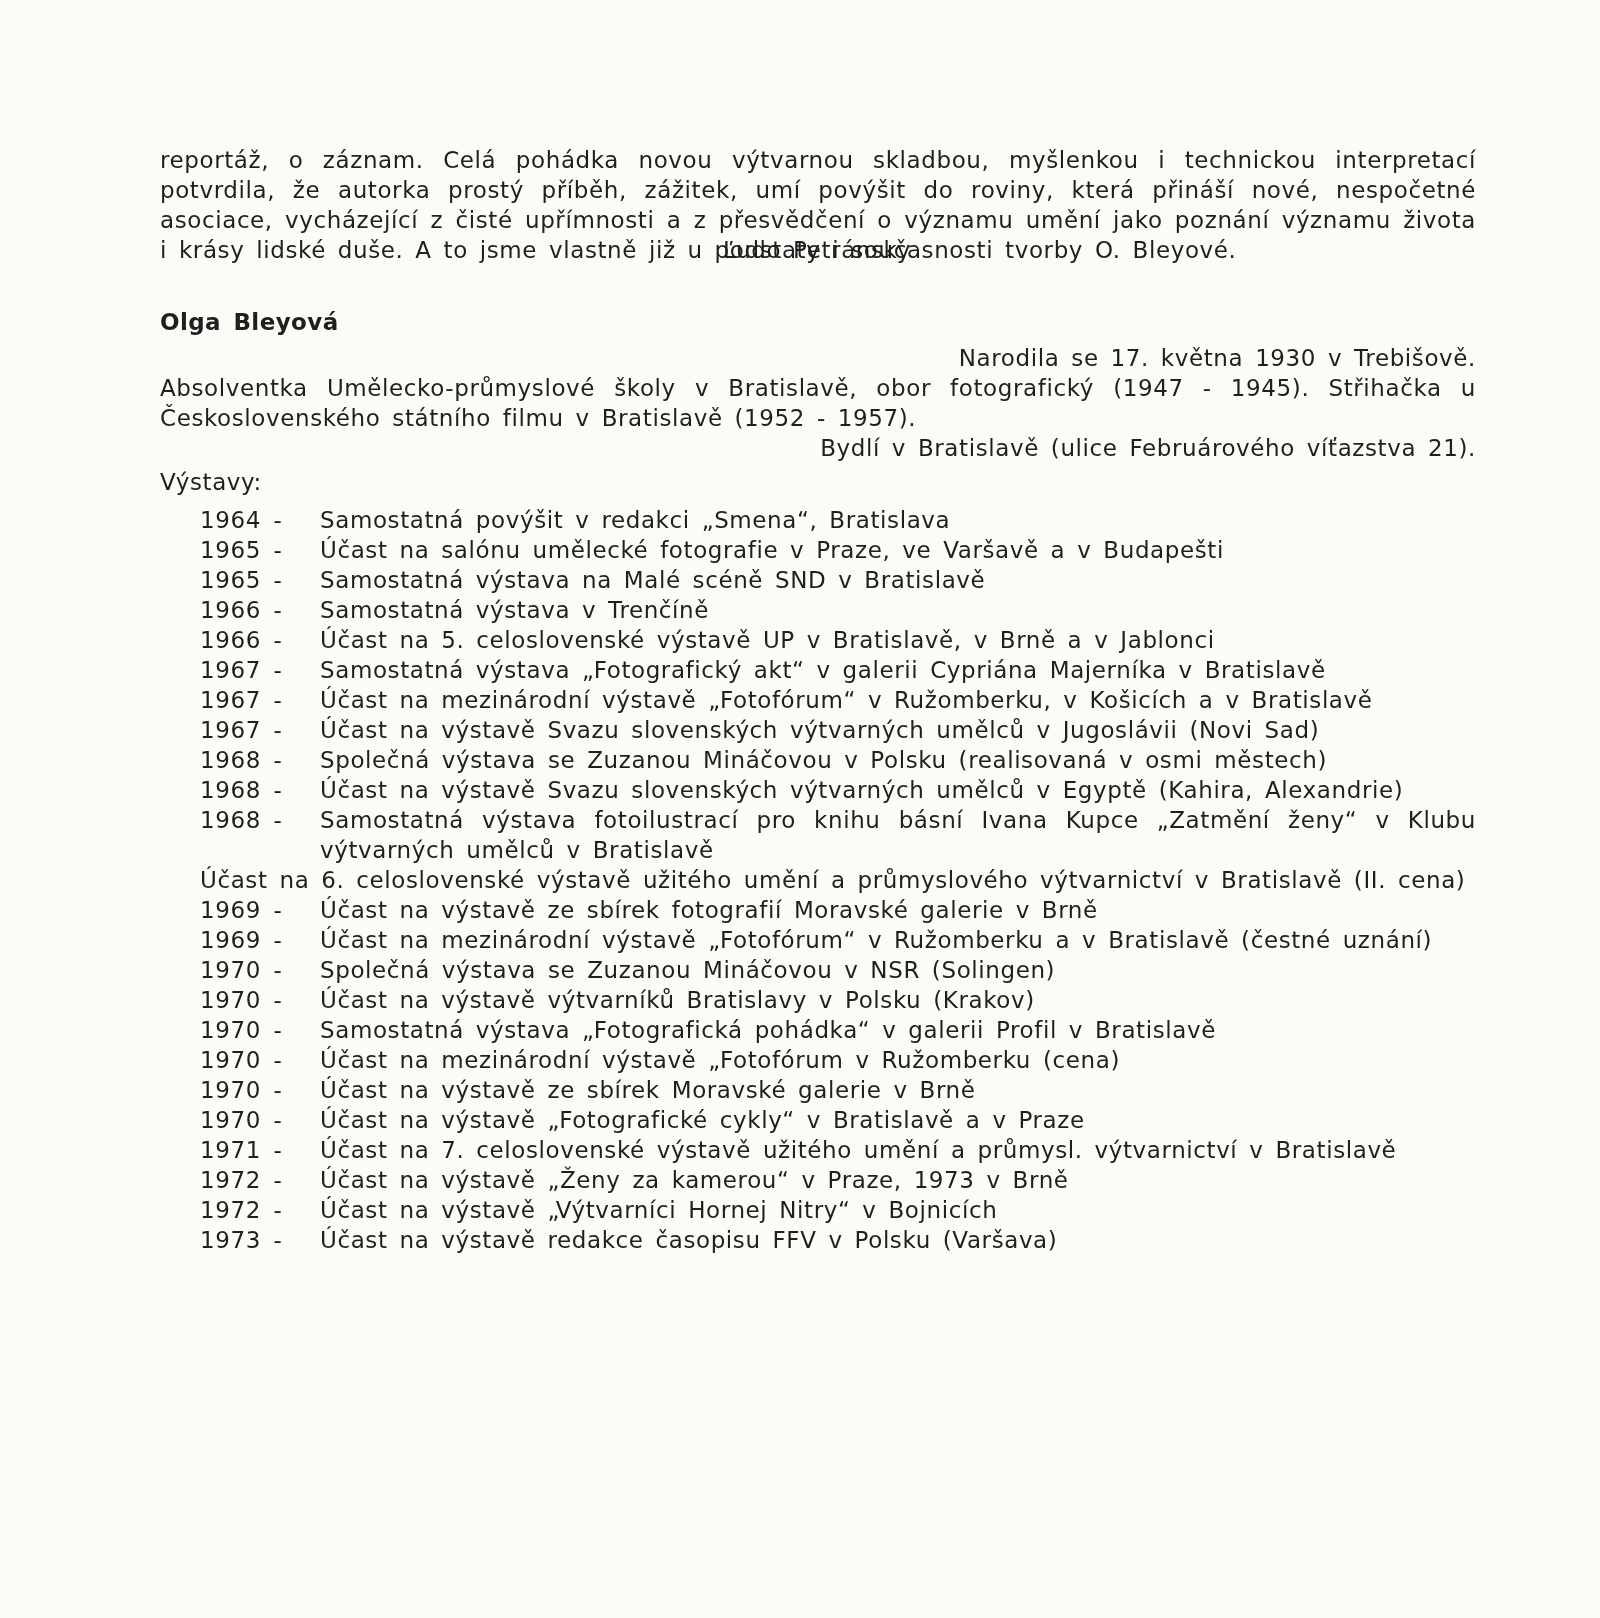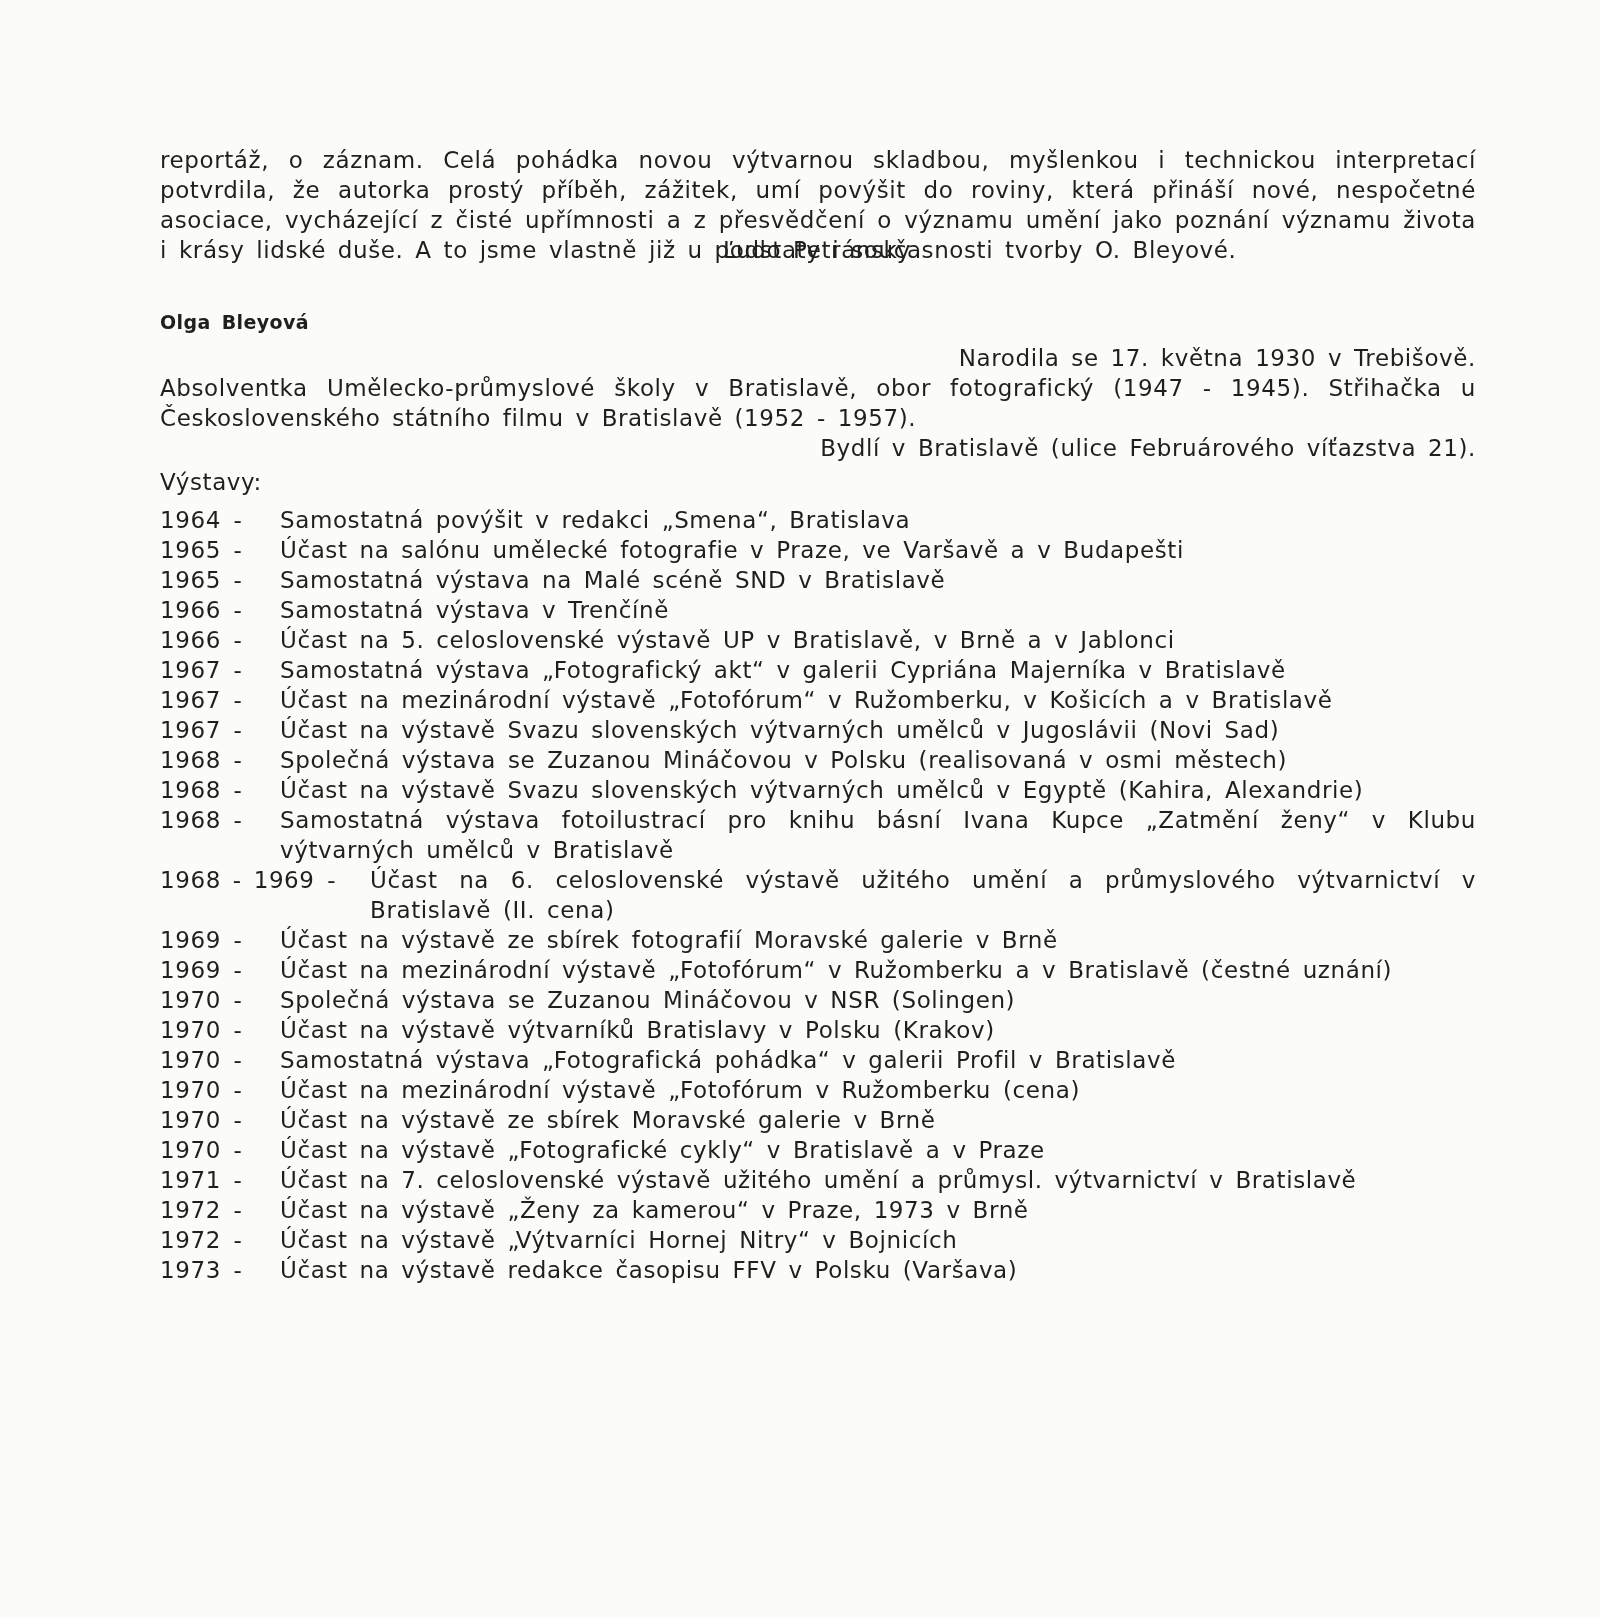--- a/index.html
+++ b/index.html
@@ -28,21 +28,21 @@
     line-height: 30px;
   }
   .intro .signature {
     text-align: center;
     line-height: 30px;
     margin-top: -30px;
     padding-right: 2px;
   }
   .bio-title {
     font-weight: bold;
-    font-size: 19px;
+    font-size: 23px;
     margin: 42px 0 6px 0;
     line-height: 30px;
     letter-spacing: 0.4px;
   }
   .bio-line {
     margin: 0;
     line-height: 30px;
     text-align: right;
   }
   .bio-line.justify {
@@ -50,20 +50,21 @@
     text-align-last: left;
   }
   .exh-heading {
     margin: 4px 0 8px 0;
     line-height: 30px;
   }
   .exh-list { margin: 0; padding: 0; list-style: none; }
   .exh-item {
     display: flex;
     line-height: 30px;
+    margin-left: 40px;
   }
   .exh-year {
     flex: 0 0 auto;
     white-space: nowrap;
   }
   .exh-year.single { width: 120px; }
   .exh-year.range { width: 210px; }
   .exh-text {
     flex: 1 1 auto;
     text-align: justify;
@@ -127,21 +128,20 @@
         </li>
       <li class="exh-item">
           <span class="exh-year single"><span>1968</span><span class="dash">-</span></span>
           <span class="exh-text">Účast na výstavě Svazu slovenských výtvarných umělců v Egyptě (Kahira, Alexandrie)</span>
         </li>
       <li class="exh-item">
           <span class="exh-year single"><span>1968</span><span class="dash">-</span></span>
           <span class="exh-text">Samostatná výstava fotoilustrací pro knihu básní Ivana Kupce „Zatmění ženy“ v Klubu výtvarných umělců v Bratislavě</span>
         </li>
       <li class="exh-item">
-          <span class="exh-year range"><span>1968 - 1969</span><span class="dash">-</span></span>
           <span class="exh-text">Účast na 6. celoslovenské výstavě užitého umění a průmyslového výtvarnictví v Bratislavě (II. cena)</span>
         </li>
       <li class="exh-item">
           <span class="exh-year single"><span>1969</span><span class="dash">-</span></span>
           <span class="exh-text">Účast na výstavě ze sbírek fotografií Moravské galerie v Brně</span>
         </li>
       <li class="exh-item">
           <span class="exh-year single"><span>1969</span><span class="dash">-</span></span>
           <span class="exh-text">Účast na mezinárodní výstavě „Fotofórum“ v Ružomberku a v Bratislavě (čestné uznání)</span>
         </li>

